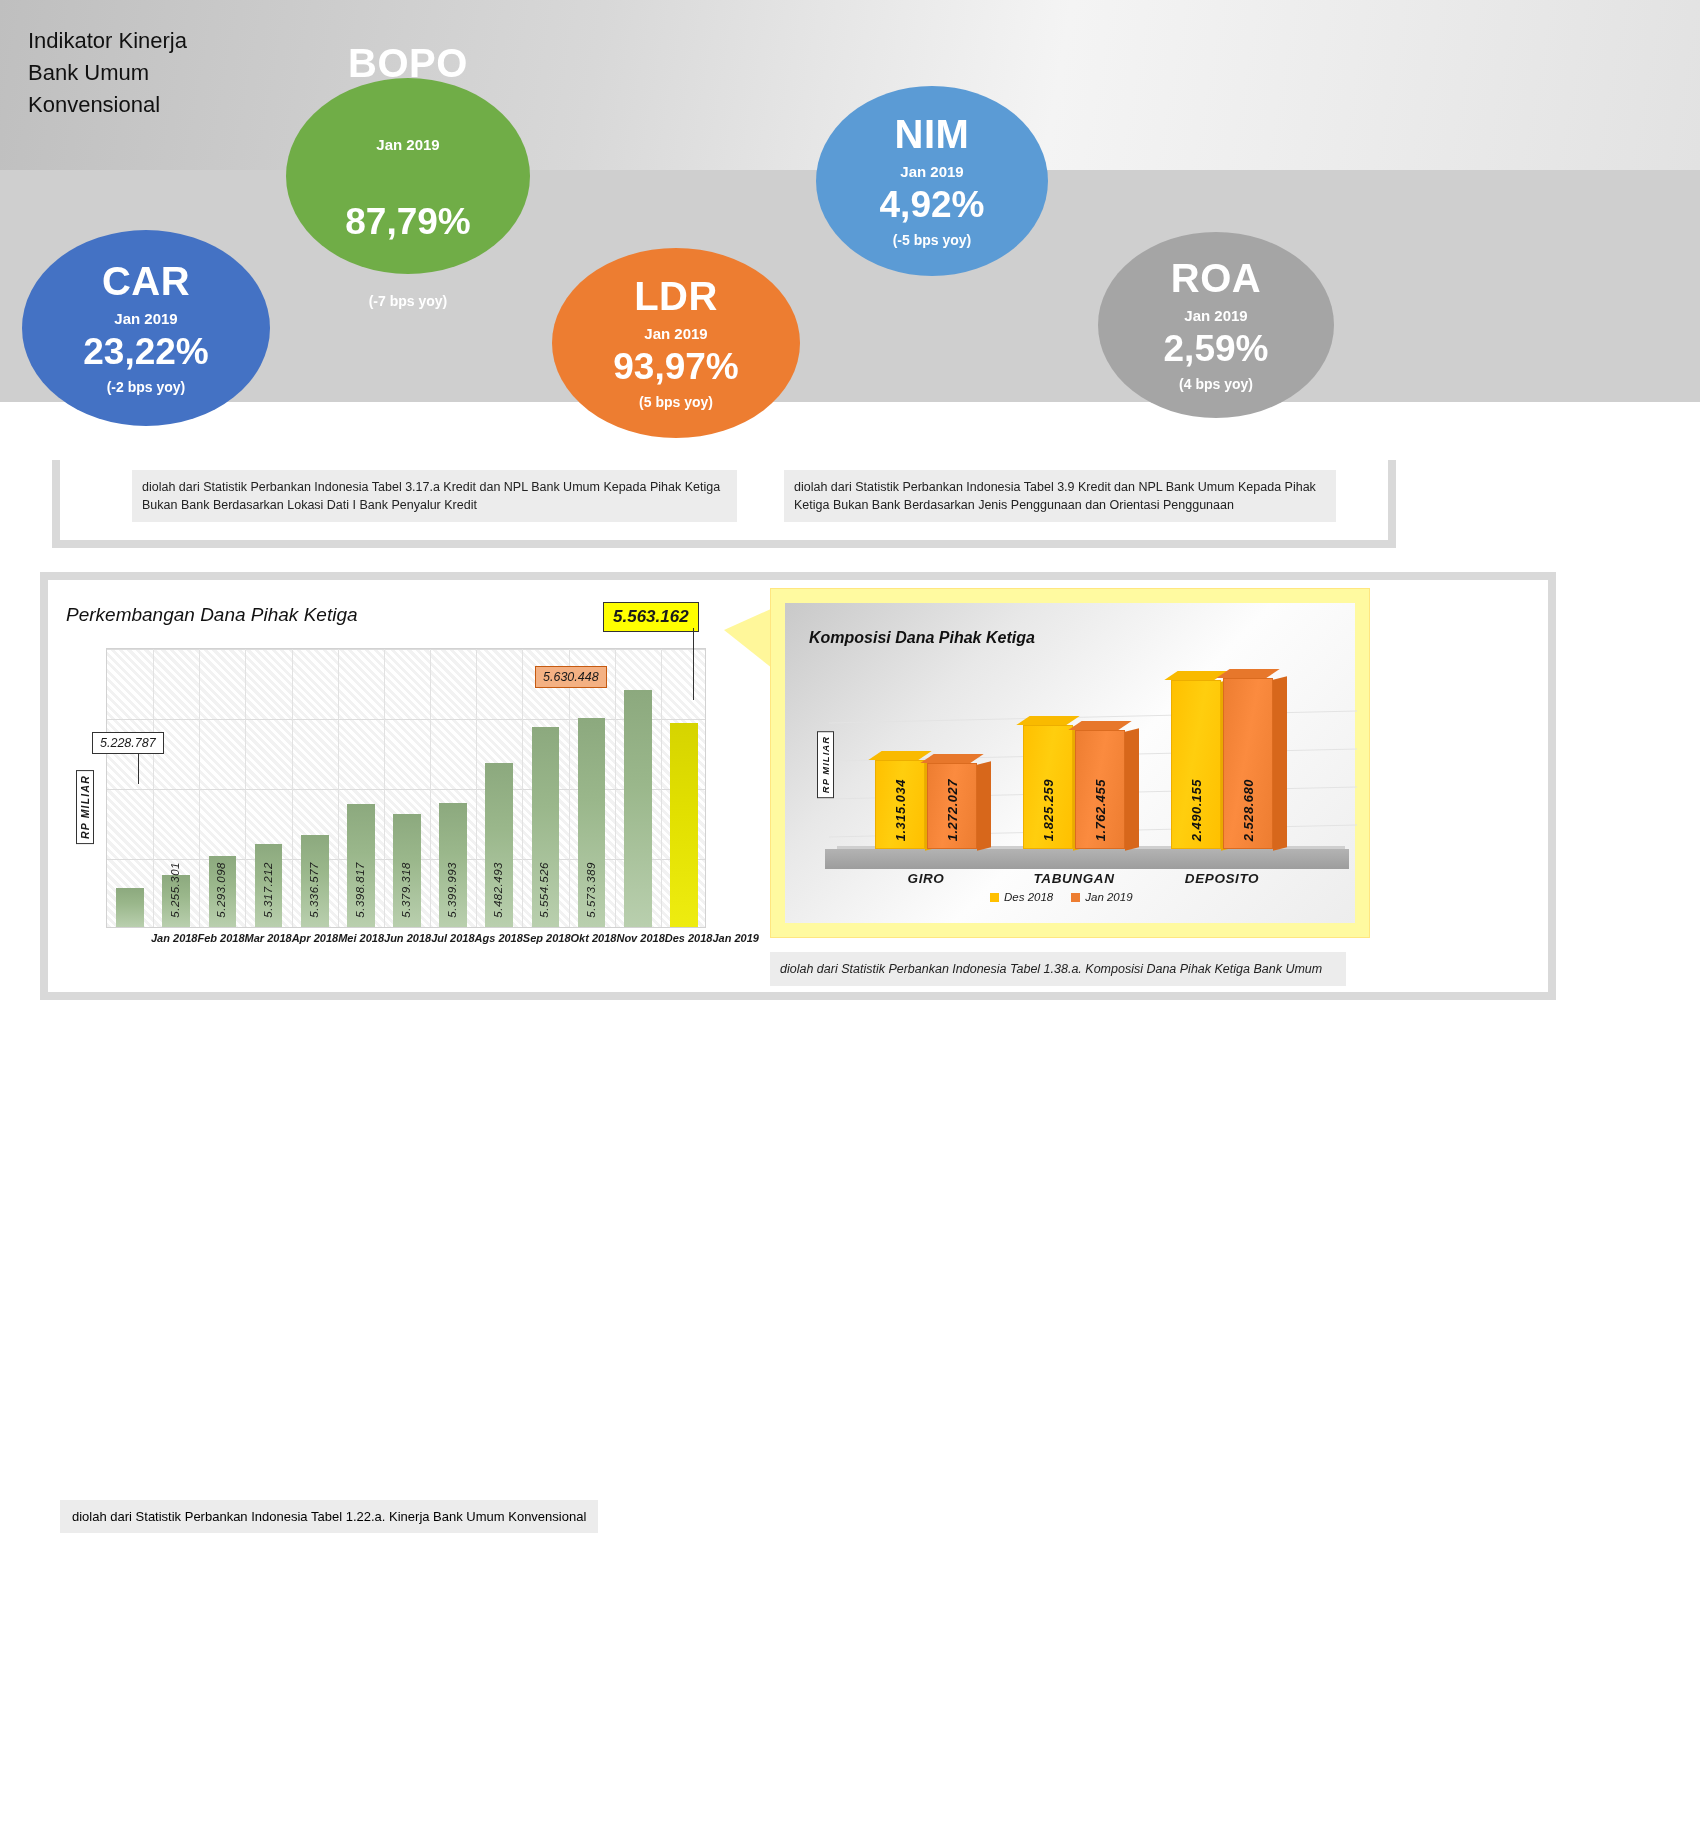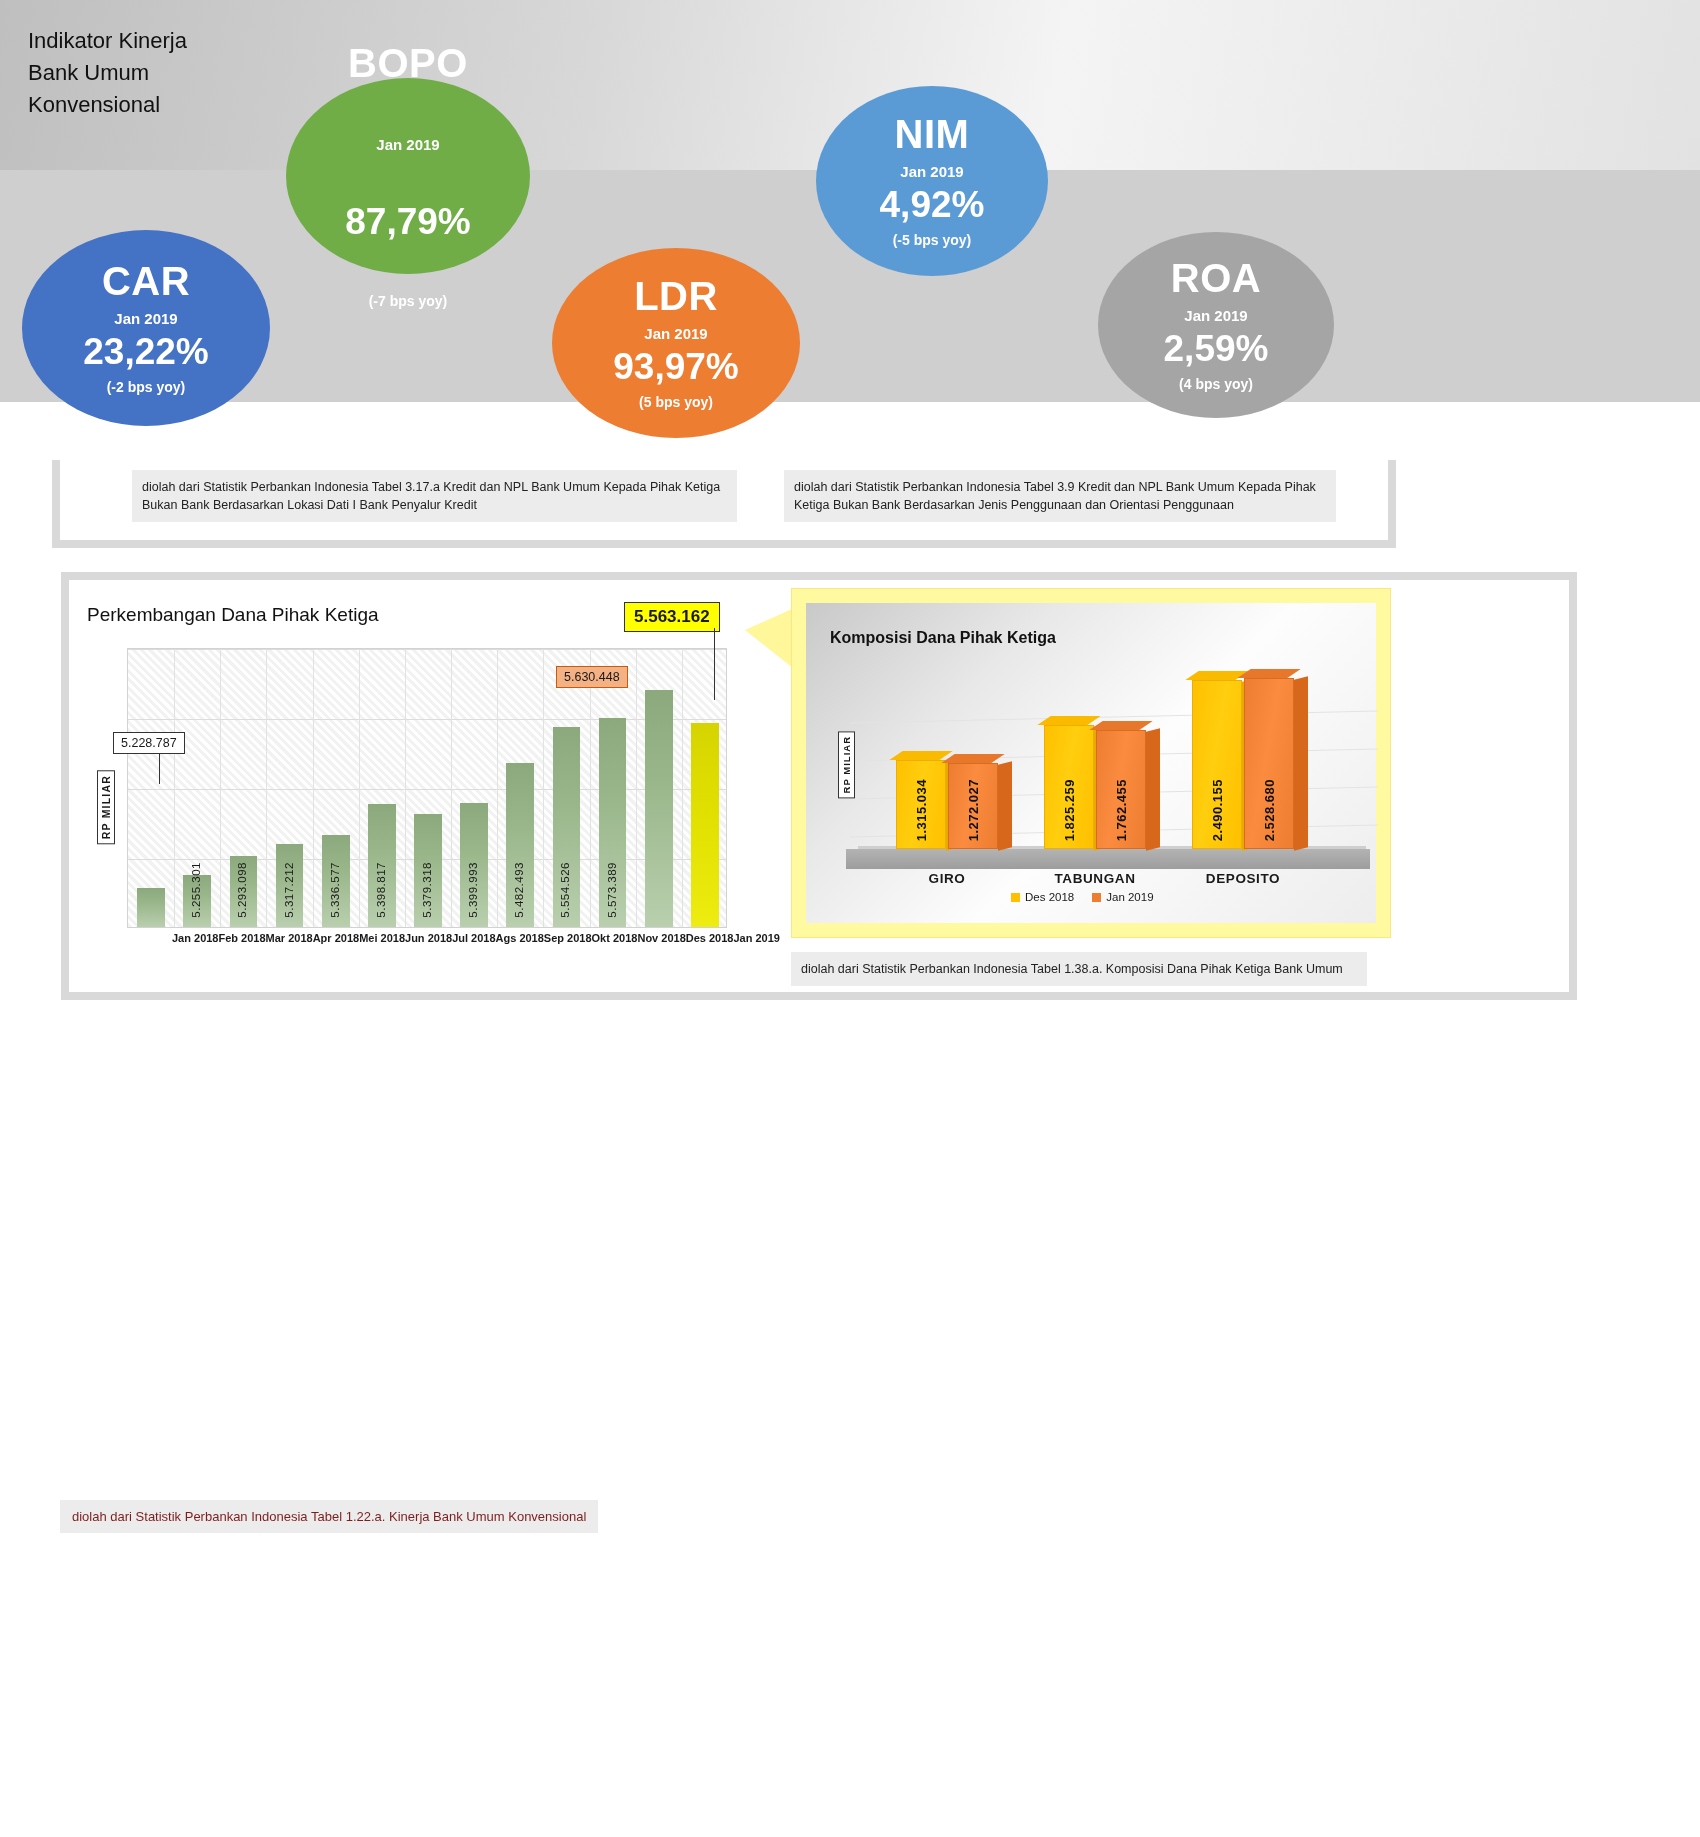--- a/index.html
+++ b/index.html
@@ -160,21 +160,21 @@
   .donut-legend{ position:absolute; display:flex; gap:26px; }
   .dl-col{ }
   .dl-head{ font-size:12.5px; font-weight:bold; margin-bottom:5px; text-align:center; }
   .dl-body{ background:#f2f2f2; padding:5px 7px; }
   .dl-row{ display:flex; align-items:center; gap:5px; font-size:11.5px; margin:3px 0; }
   .dl-sq{ width:8px; height:8px; display:inline-block; }
 
   .connector{ position:absolute; }
 
   
-  #panel2{ left:61px; top:572px; width:1516px; height:428px; }
+  #panel2{ left:40px; top:572px; width:1516px; height:428px;font-style:italic; }
 
   .bar-green{
     position:absolute; bottom:0;
     background:linear-gradient(to bottom,#8ca97e 0%,#9ab78b 40%,#b9cfae 100%);
   }
   .bar-green.hi{
     background:linear-gradient(to bottom,#d6d400 0%,#e2e000 45%,#eeec10 100%);
   }
 
   #dpkbox{
@@ -251,21 +251,21 @@
     display:flex; flex-direction:column; align-items:center; justify-content:center;
   }
   .oval .nm{ font-size:40px; font-weight:bold; line-height:1; letter-spacing:.5px; }
   .oval .pd{ font-size:15px; font-weight:bold; margin-top:9px; }
   .oval .vl{ font-size:37px; font-weight:bold; margin-top:6px; line-height:1; }
   .oval .yo{ font-size:14px; font-weight:bold; margin-top:9px; }
 
   #panel3-caption{
     position:absolute; left:60px; top:1500px;
     background:#ececec; font-size:13px; padding:9px 12px;
-    color:#7f1d1d;
+    color:#000000;
   }
 </style>
 </head>
 <body>
 
 <div class="main-title">INFOGRAFIS STATISTIK PERBANKAN INDONESIA JANUARI 2019</div>
 
 <div class="panel" id="panel1">
   <div class="panel-inner">
 

